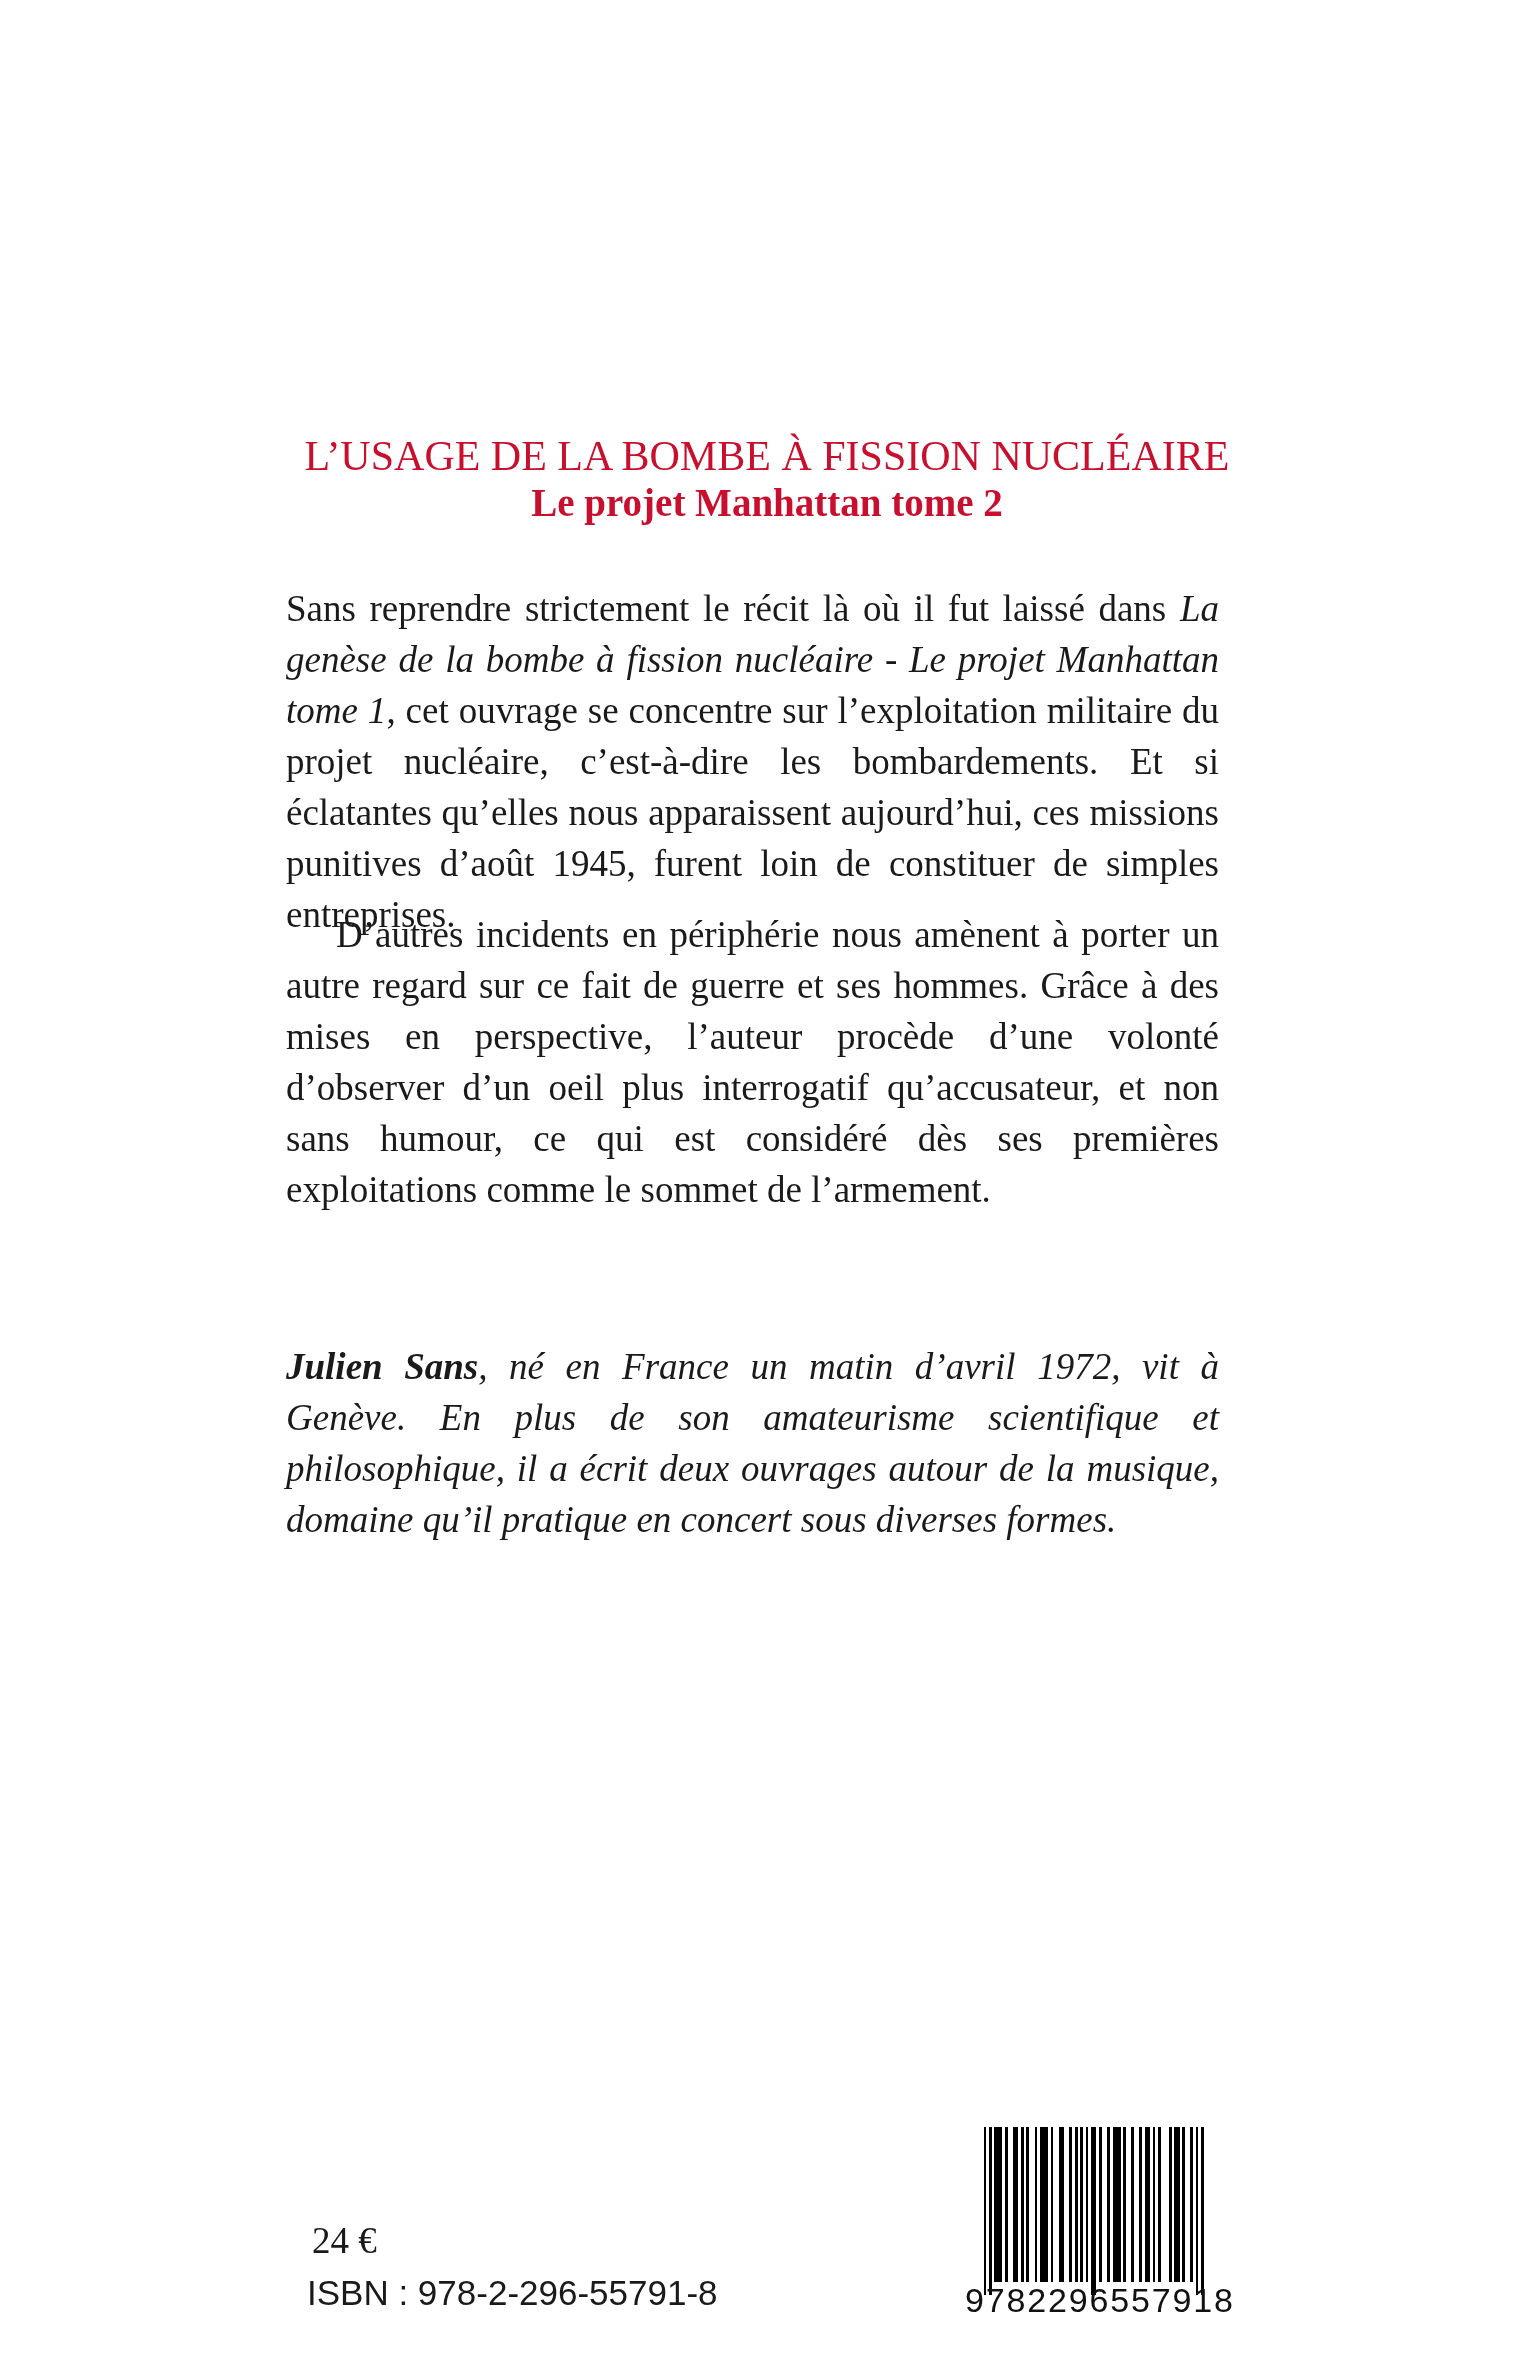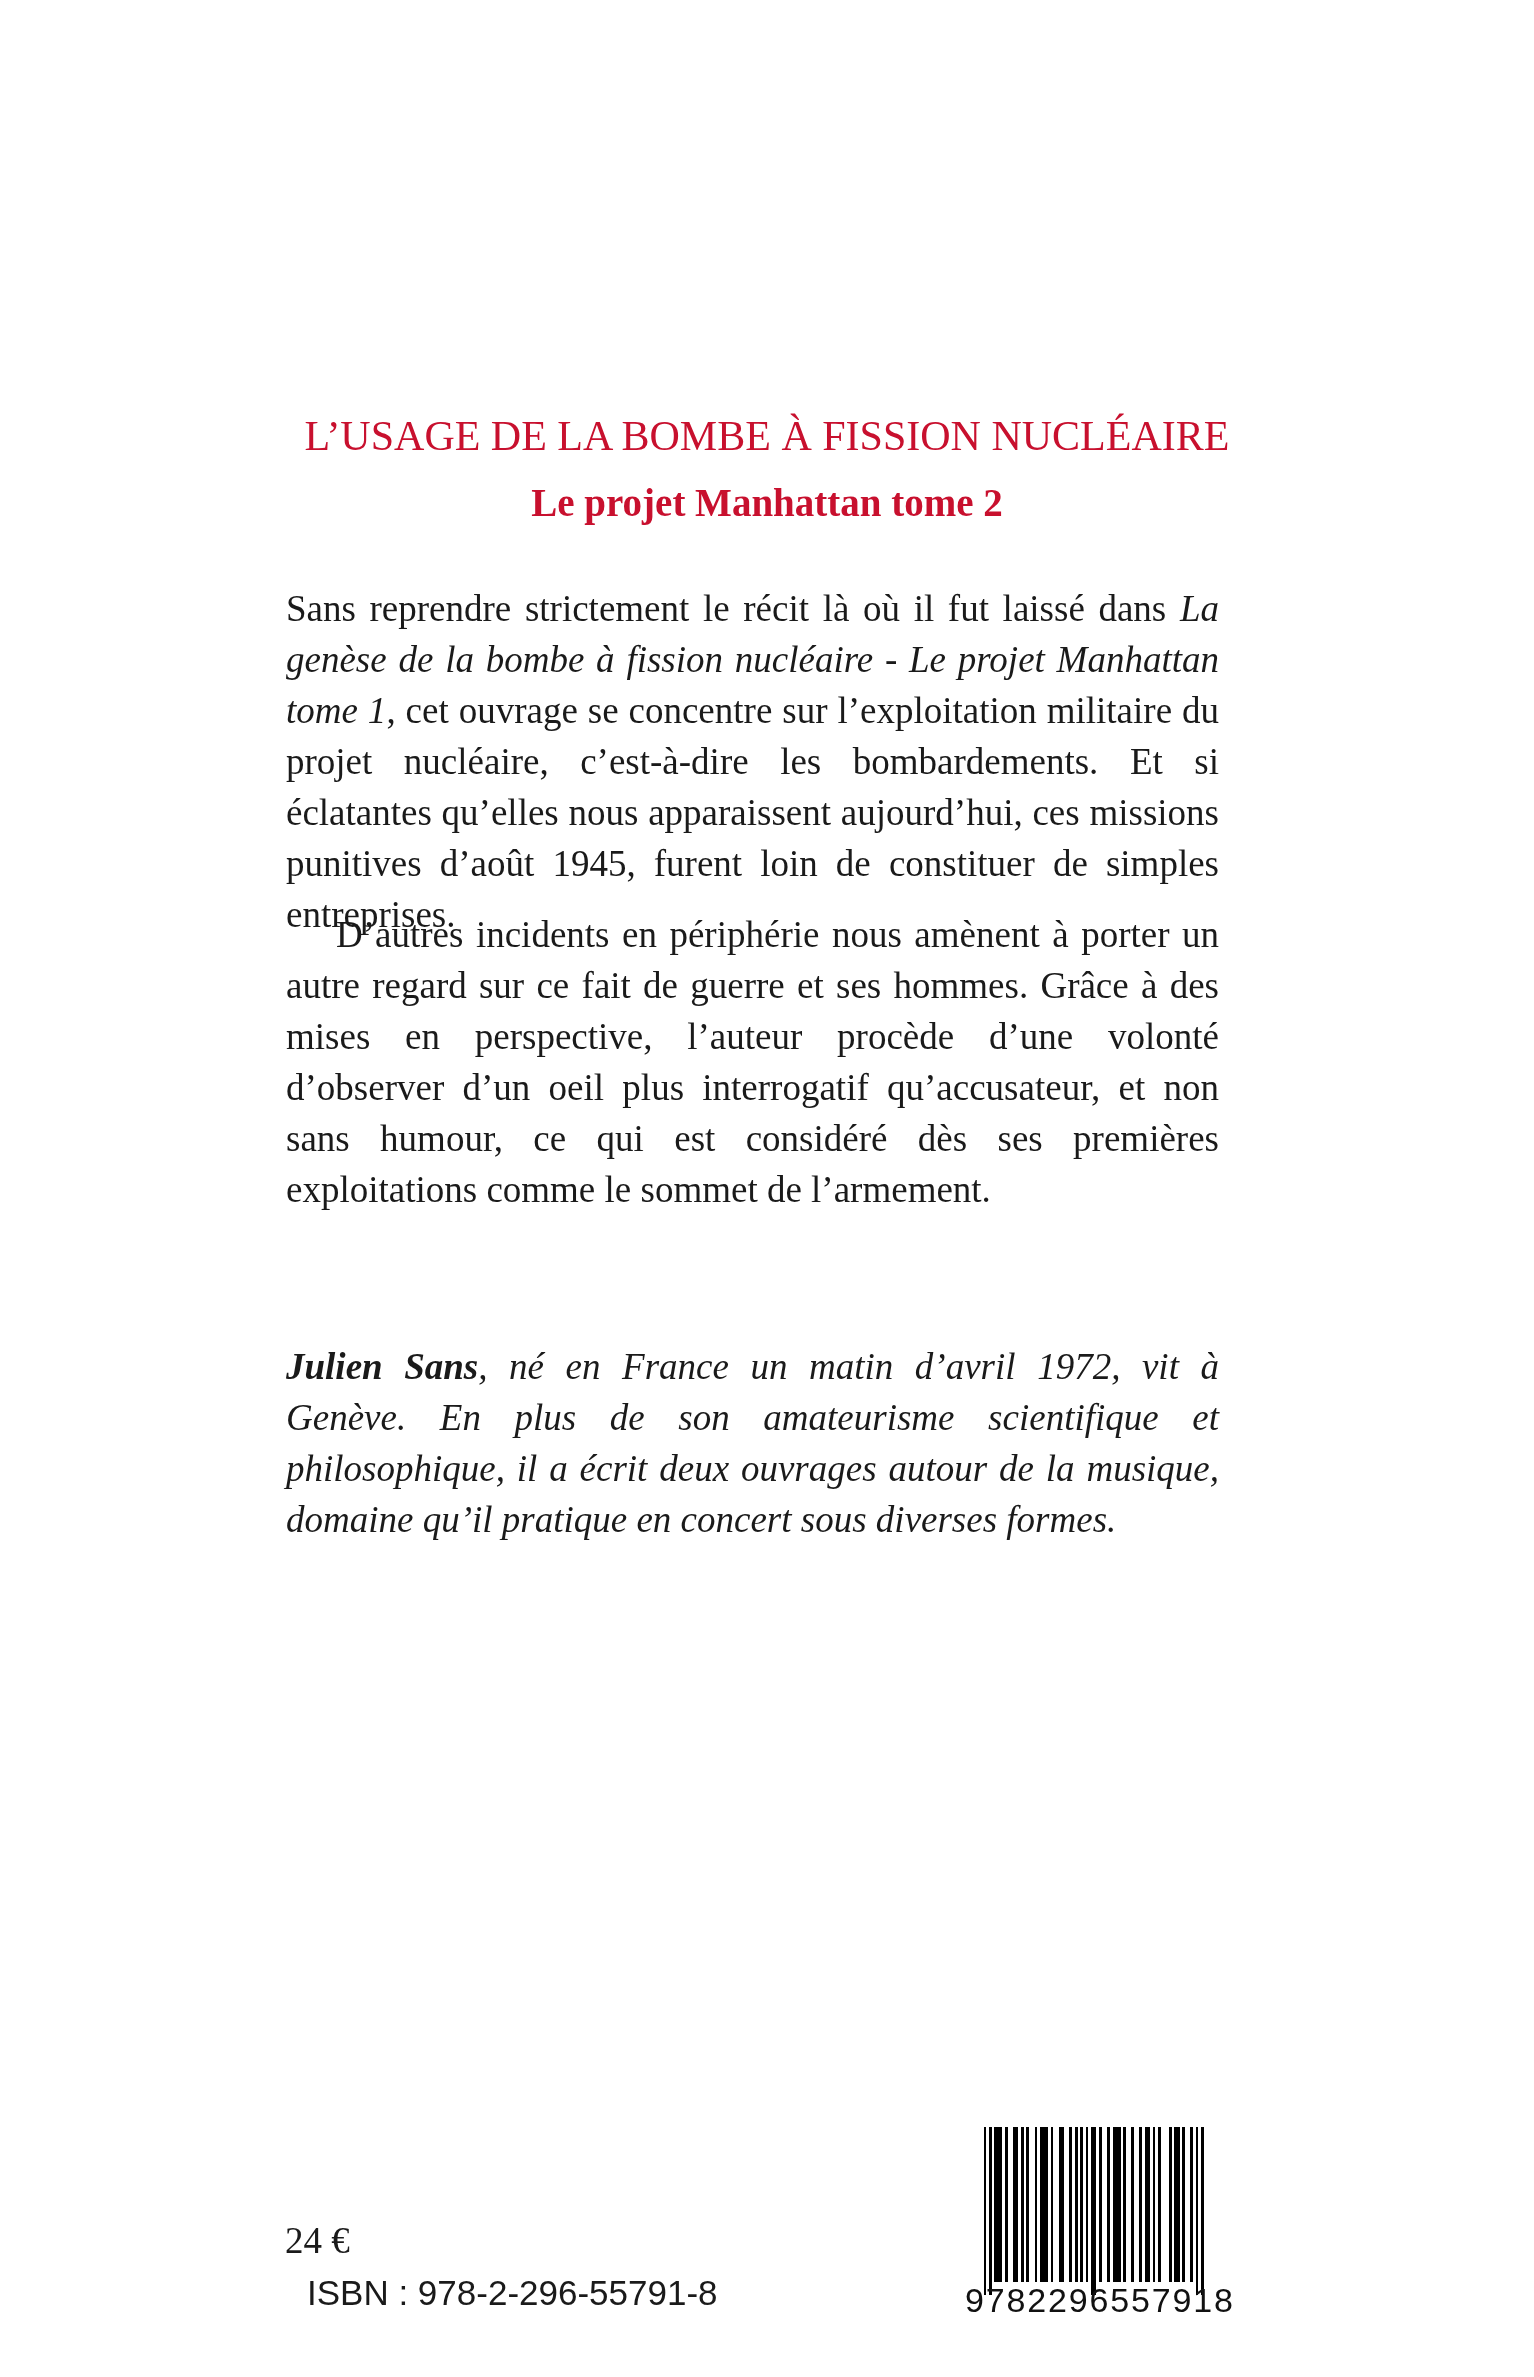--- a/index.html
+++ b/index.html
@@ -1,25 +1,25 @@
 <!DOCTYPE html>
 <html style="font-size:13.4px"><head>
 <meta charset="utf-8">
 <style>
   html,body{margin:0;padding:0;background:#ffffff;}
   body{width:1534px;height:2377px;position:relative;overflow:hidden;}
   .serif{font-family:"Liberation Serif","DejaVu Serif",serif;color:#1a1a1a;}
   .title{position:absolute;left:0;width:1534px;text-align:center;color:#c8102e;font-family:"Liberation Serif",serif;}
-  #t1{top:412px;font-size:42px;letter-spacing:0px;}
+  #t1{top:432px;font-size:42px;letter-spacing:0px;}
   #t2{top:480px;font-size:39px;font-weight:bold;}
   .para{position:absolute;left:286px;width:933px;font-size:37px;line-height:51px;text-align:justify;text-align-last:left;}
   #p1{top:583px;}
   #p2{top:909px;text-indent:50px;}
   #bio{top:1341px;font-style:italic;}
-  #price{position:absolute;left:285px;top:2219px;font-size:37px;}
+  #price{position:absolute;left:312px;top:2219px;font-size:37px;}
   #isbn{position:absolute;left:299px;top:2273px;font-size:35px;font-family:"Liberation Sans",sans-serif;color:#1a1a1a;margin-left:8px;}
   #barcode{position:absolute;left:965px;top:2127px;width:268px;height:193px;}
   .bars{position:absolute;left:18.5px;top:0;width:248px;height:155px;display:flex;}
   .digits{position:absolute;left:0;top:154px;width:268px;font-family:"Liberation Sans",sans-serif;font-size:34px;color:#111;display:flex;justify-content:space-between;}
 </style>
 </head>
 <body>
 
 <div id="t1" class="title">L’USAGE DE LA BOMBE À FISSION NUCLÉAIRE</div>
 <div id="t2" class="title">Le projet Manhattan tome 2</div>

